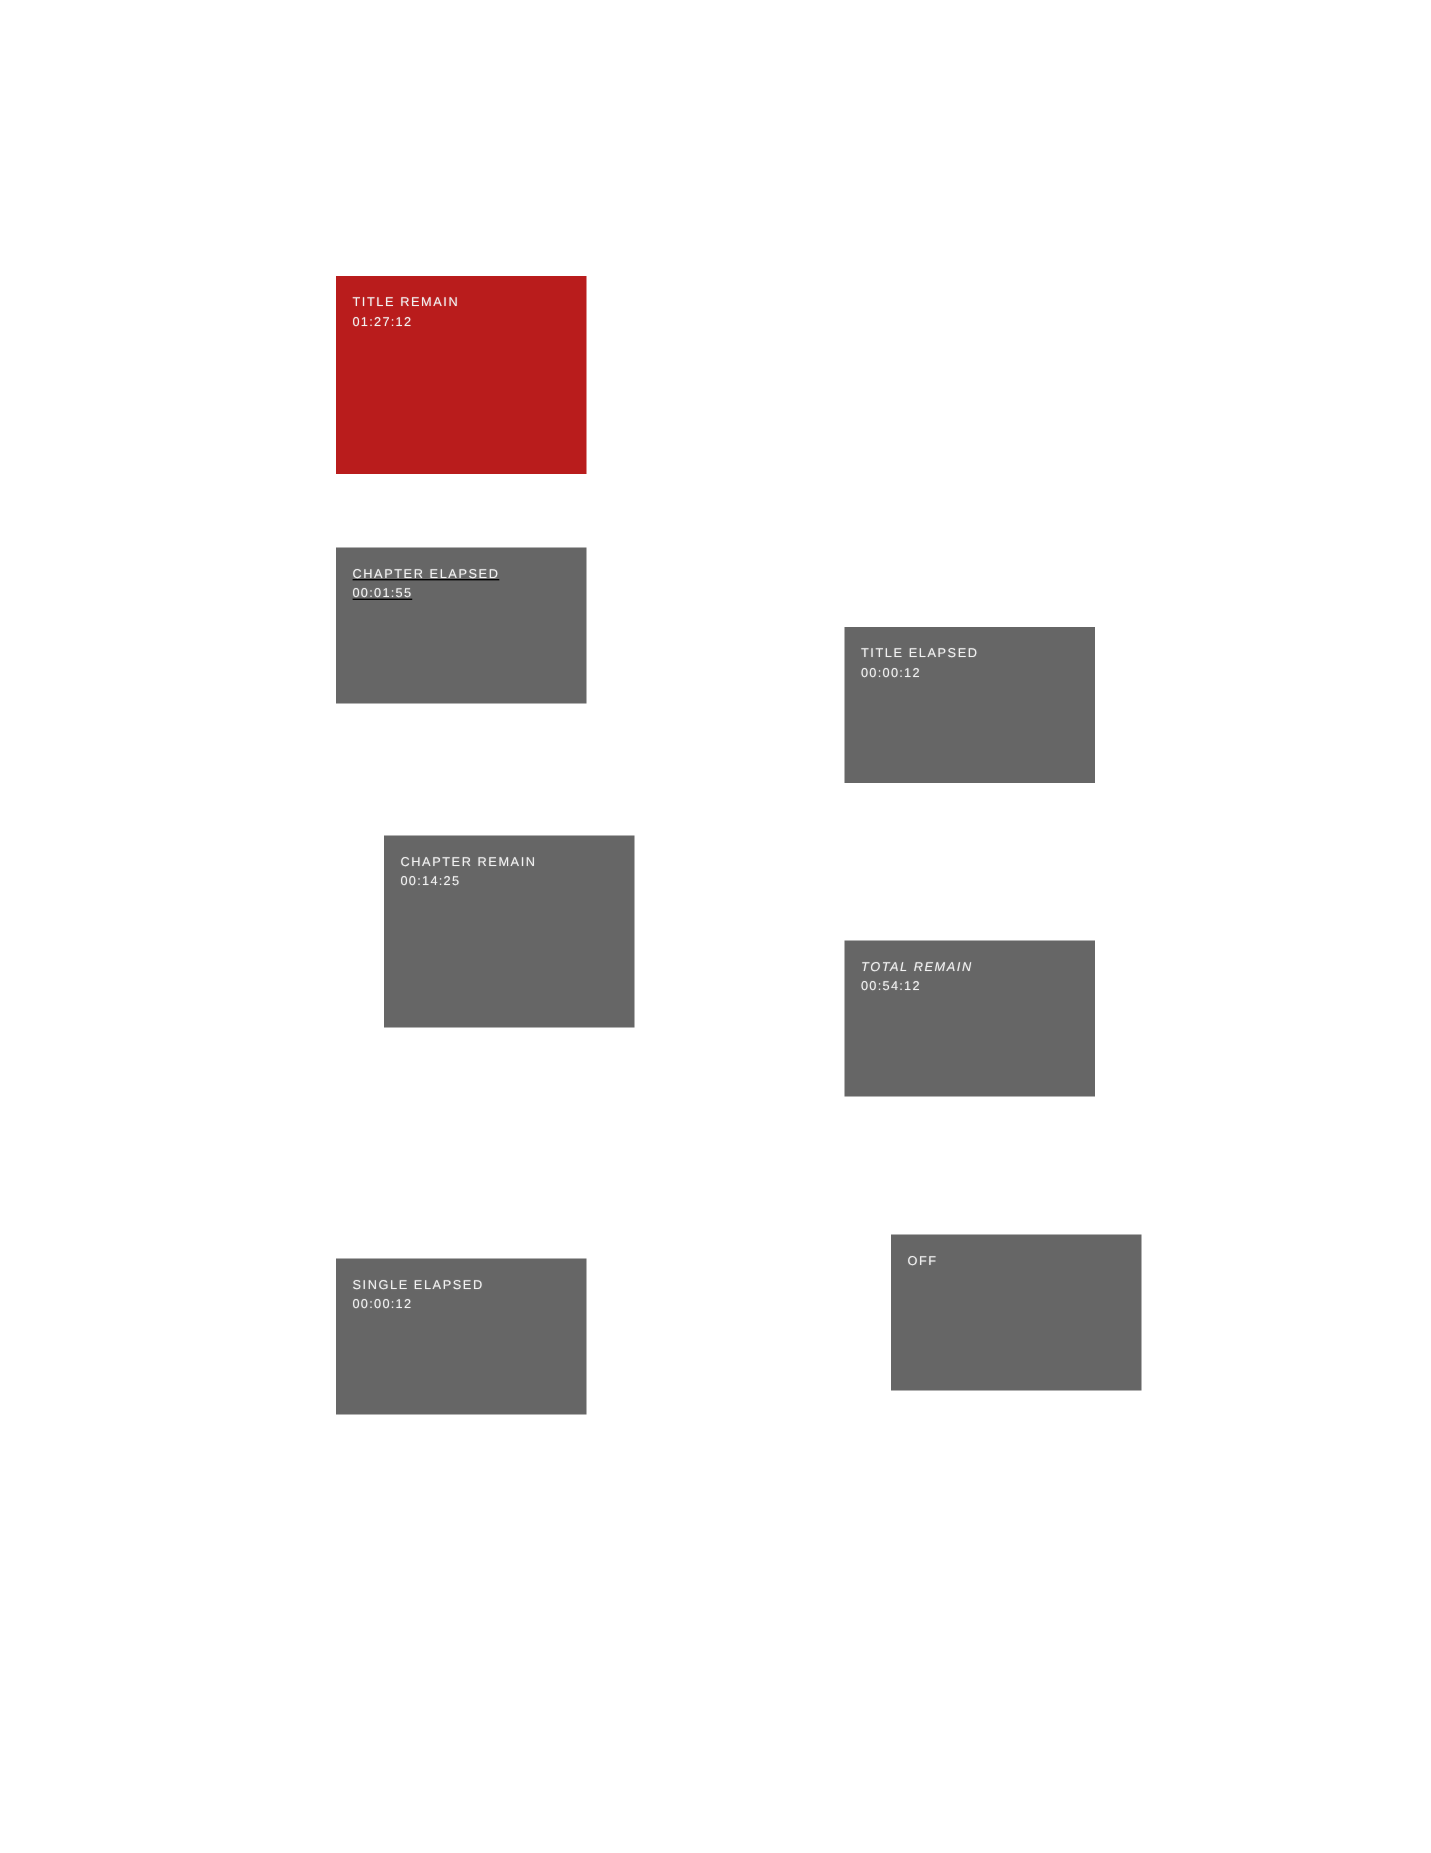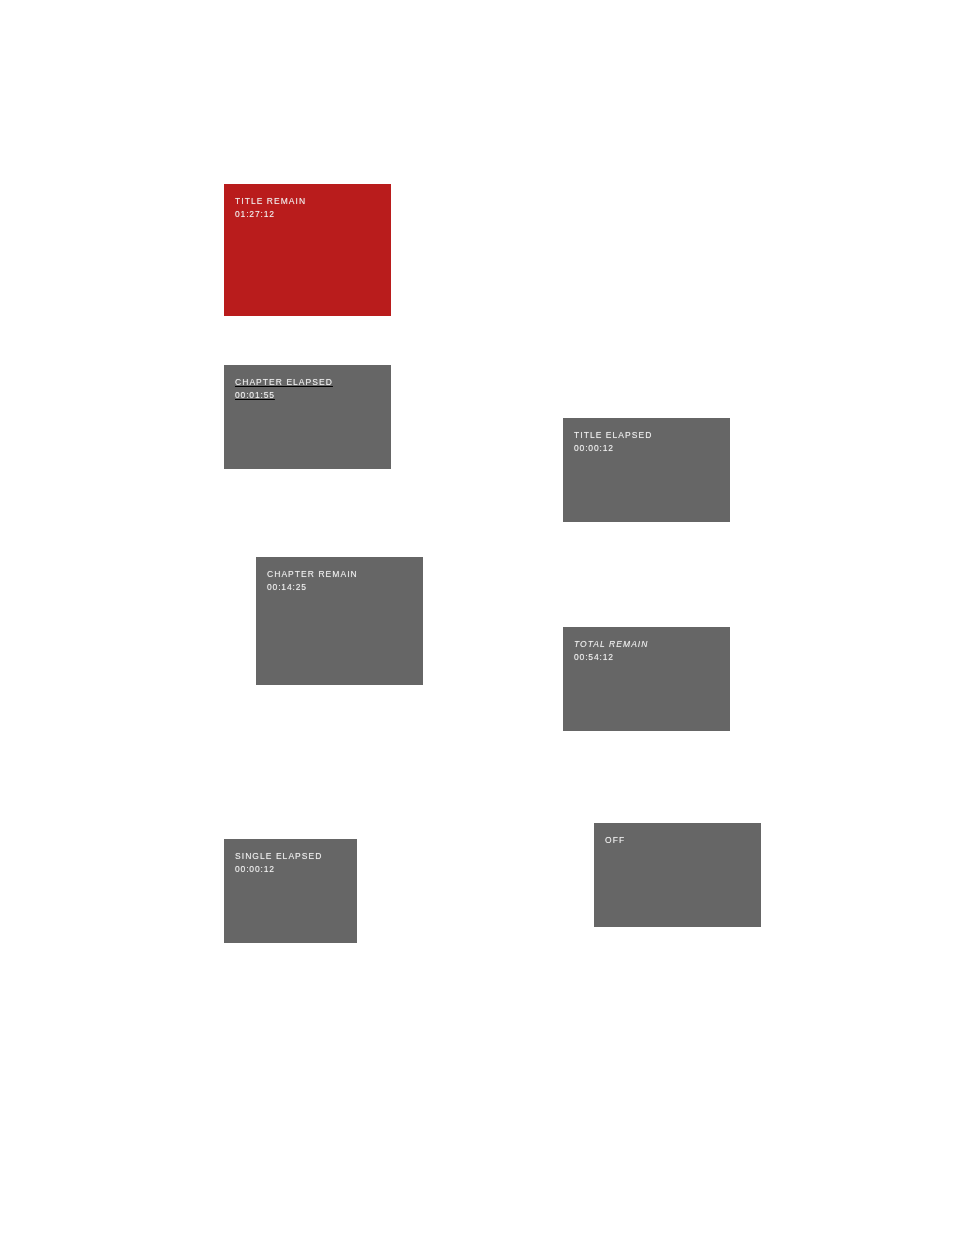--- a/index.html
+++ b/index.html
@@ -66,17 +66,17 @@
       <div class="osd-line osd-mode" style="color: rgb(242, 242, 242);">CHAPTER REMAIN</div>
       <div class="osd-line osd-time" style="color: rgb(242, 242, 242);">00:14:25</div>
     </div>
     <div class="osd-panel" style="left: 563px; top: 627px; width: 167px; height: 104px; background: rgb(102, 102, 102);">
       <div class="osd-line osd-mode" style="color: rgb(242, 242, 242); font-style: italic;">TOTAL REMAIN</div>
       <div class="osd-line osd-time" style="color: rgb(242, 242, 242);">00:54:12</div>
     </div>
     <div class="osd-panel" style="left: 594px; top: 823px; width: 167px; height: 104px; background: rgb(102, 102, 102);">
       <div class="osd-line osd-mode" style="color: rgb(242, 242, 242);">OFF</div>
     </div>
-    <div class="osd-panel" style="left: 224px; top: 839px; width: 133px; height: 104px; background: rgb(102, 102, 102);">
+    <div class="osd-panel" style="left: 224px; top: 839px; width: 167px; height: 104px; background: rgb(102, 102, 102);">
       <div class="osd-line osd-mode" style="color: rgb(242, 242, 242);">SINGLE ELAPSED</div>
       <div class="osd-line osd-time" style="color: rgb(242, 242, 242);">00:00:12</div>
     </div>
   </div>
 
 </body></html>

